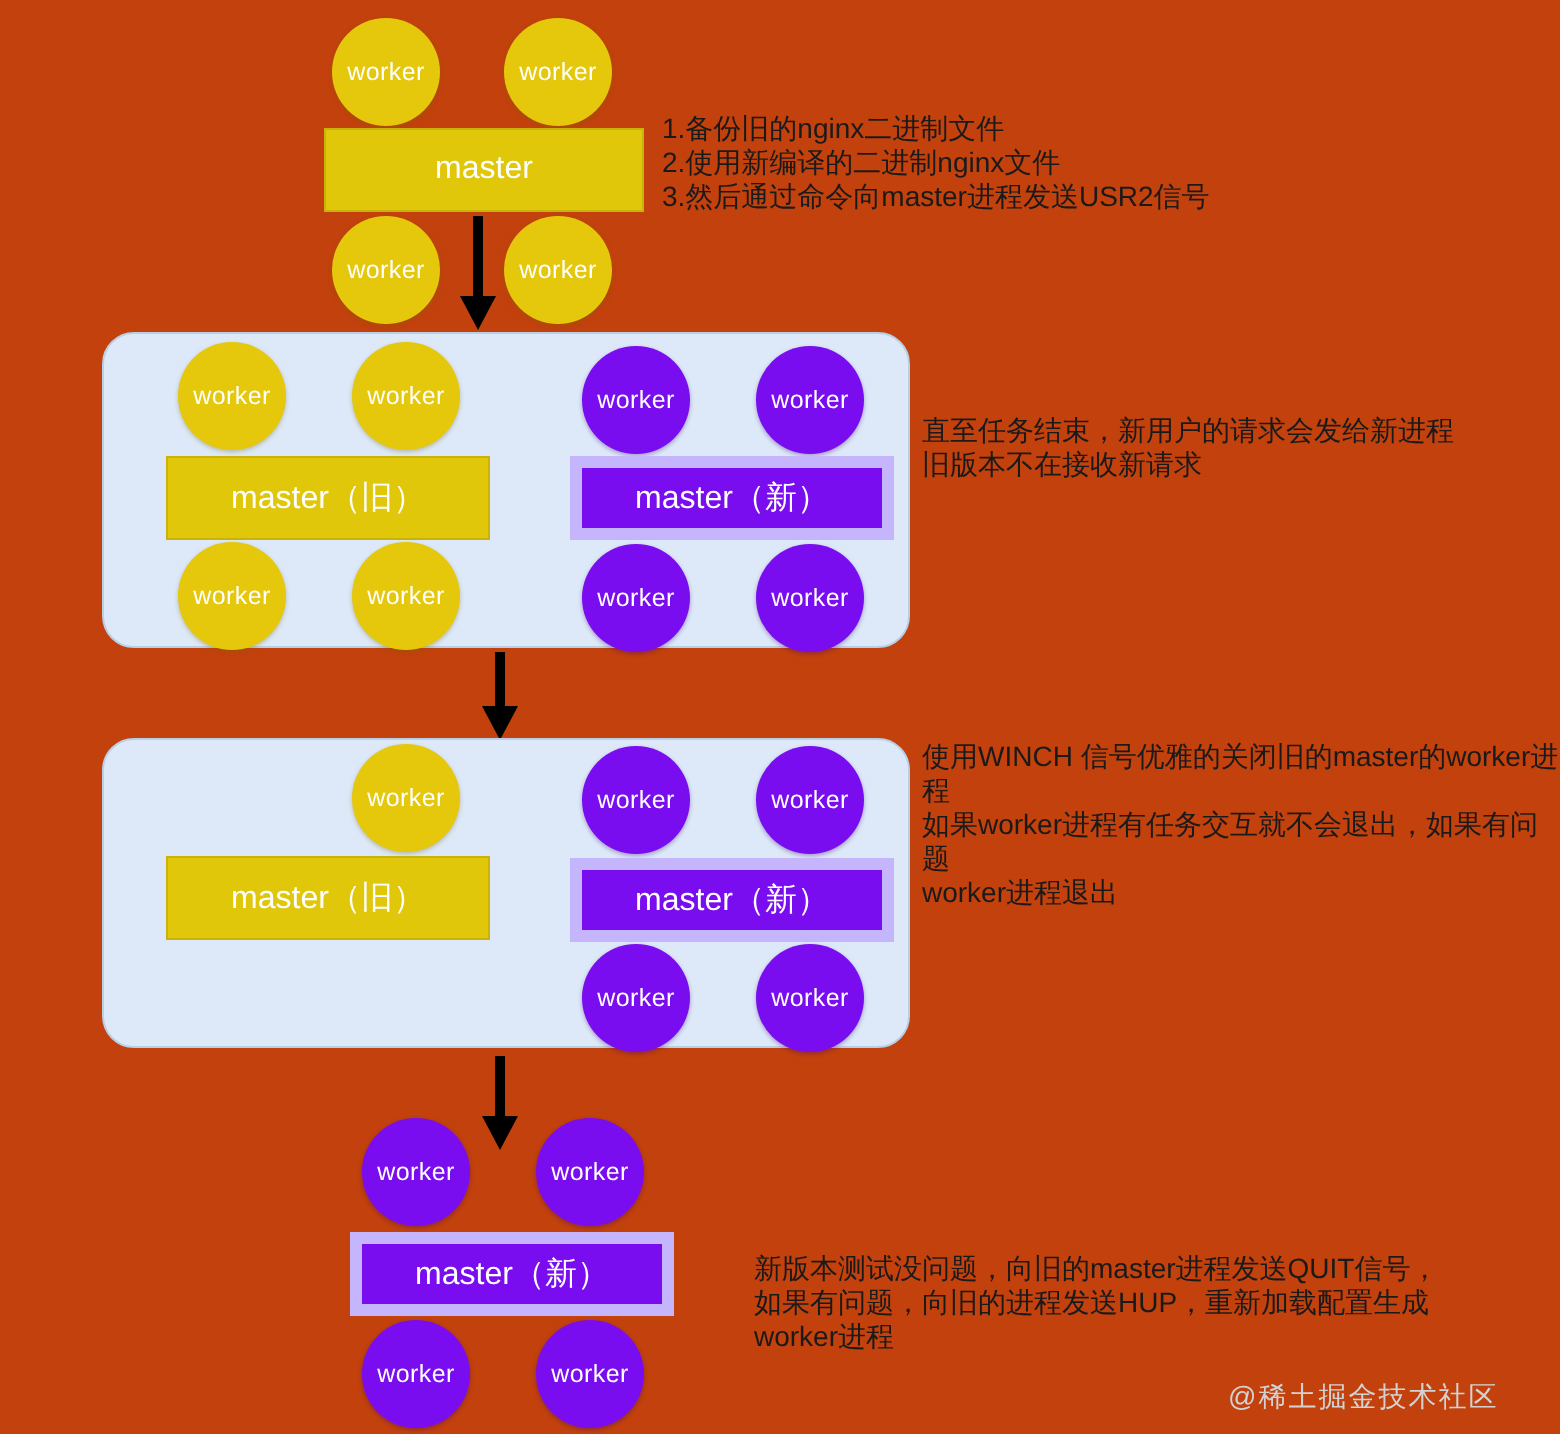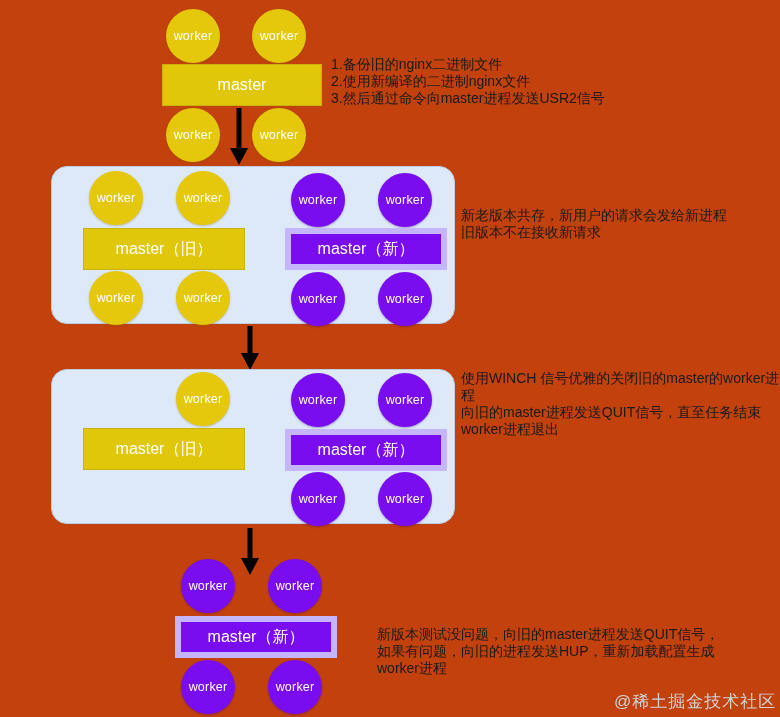--- a/index.html
+++ b/index.html
@@ -80,21 +80,21 @@
     position: absolute;
     font-size: 14px;
     line-height: 17px;
     color: #1a1a1a;
     white-space: pre-line;
     font-family: "Liberation Sans", "DejaVu Sans", sans-serif;
   }
 
   .watermark {
     position: absolute;
-    font-size: 17px;
+    font-size: 14px;
     color: #d2d2d2;
     letter-spacing: 1px;
   }
 </style>
 </head>
 <body>
 
 <div id="page">
 
   <div>
@@ -128,21 +128,21 @@
     <div class="worker old" style="left:176px; top:271px;">worker</div>
 
     <div class="worker new" style="left:291px; top:173px;">worker</div>
     <div class="worker new" style="left:378px; top:173px;">worker</div>
 
     <div class="master new" style="left:285px; top:228px; width:162px;">master（新）</div>
 
     <div class="worker new" style="left:291px; top:272px;">worker</div>
     <div class="worker new" style="left:378px; top:272px;">worker</div>
 
-    <div class="note" style="left:461px; top:207px;">新老版本共存，新用户的请求会发给新进程
+    <div class="note" style="left:461px; top:207px;">直至任务结束，新用户的请求会发给新进程
 旧版本不在接收新请求</div>
   </div>
 
   <svg class="arrow" style="left:239px; top:326px; height:45px;" viewBox="0 0 22 45">
     <line x1="11" y1="0" x2="11" y2="31" stroke="#000000" stroke-width="5"></line>
     <polygon points="11,44 2,27 20,27" fill="#000000"></polygon>
   </svg>
 
   <div>
     <div class="stage-box" style="left:51px; top:369px; width:404px; height:155px;"></div>
@@ -153,21 +153,21 @@
 
     <div class="worker new" style="left:291px; top:373px;">worker</div>
     <div class="worker new" style="left:378px; top:373px;">worker</div>
 
     <div class="master new" style="left:285px; top:429px; width:162px;">master（新）</div>
 
     <div class="worker new" style="left:291px; top:472px;">worker</div>
     <div class="worker new" style="left:378px; top:472px;">worker</div>
 
     <div class="note" style="left:461px; top:370px;">使用WINCH 信号优雅的关闭旧的master的worker进程
-向旧的master进程发送QUIT信号，直至任务结束
+如果worker进程有任务交互就不会退出，如果有问题
 worker进程退出</div>
   </div>
 
   <svg class="arrow" style="left:239px; top:528px; height:48px;" viewBox="0 0 22 48">
     <line x1="11" y1="0" x2="11" y2="34" stroke="#000000" stroke-width="5"></line>
     <polygon points="11,47 2,30 20,30" fill="#000000"></polygon>
   </svg>
 
   <div>
     <div class="worker new" style="left:181px; top:559px;">worker</div>

